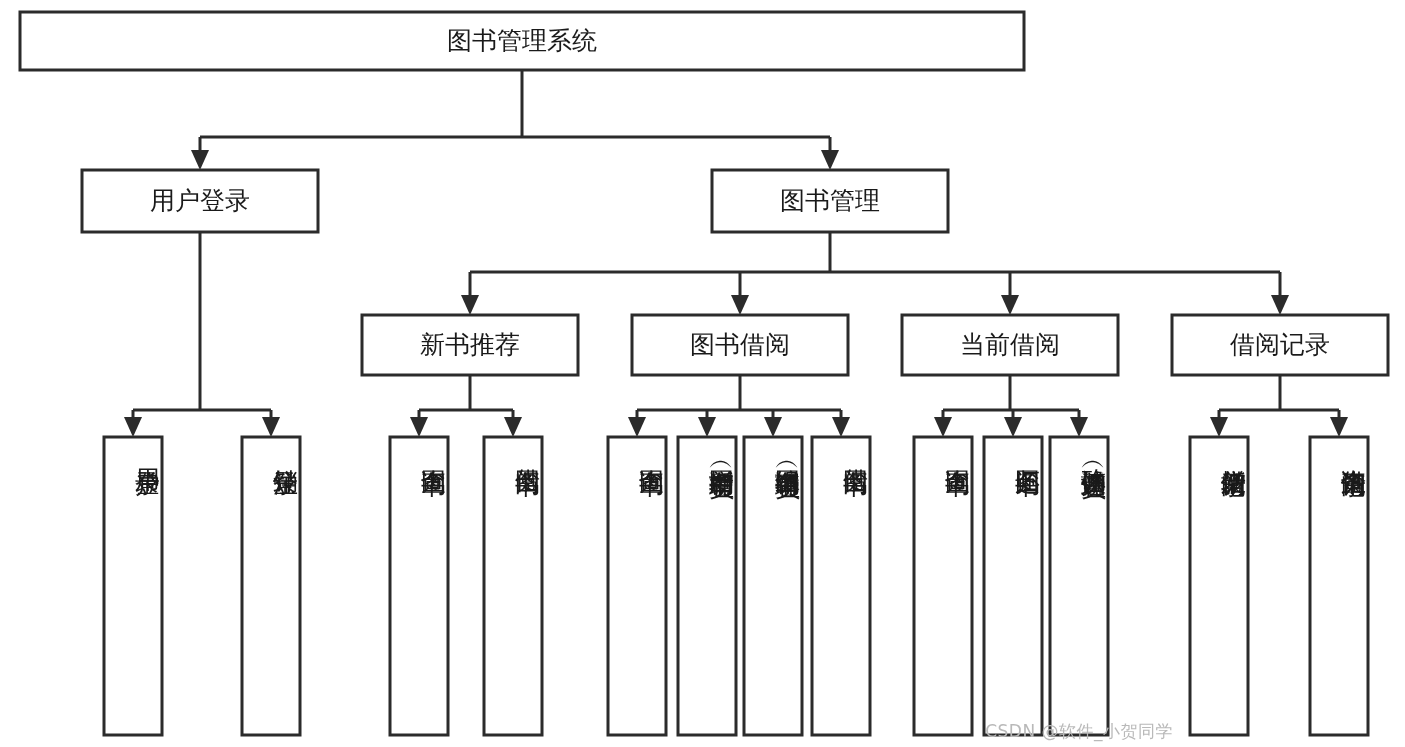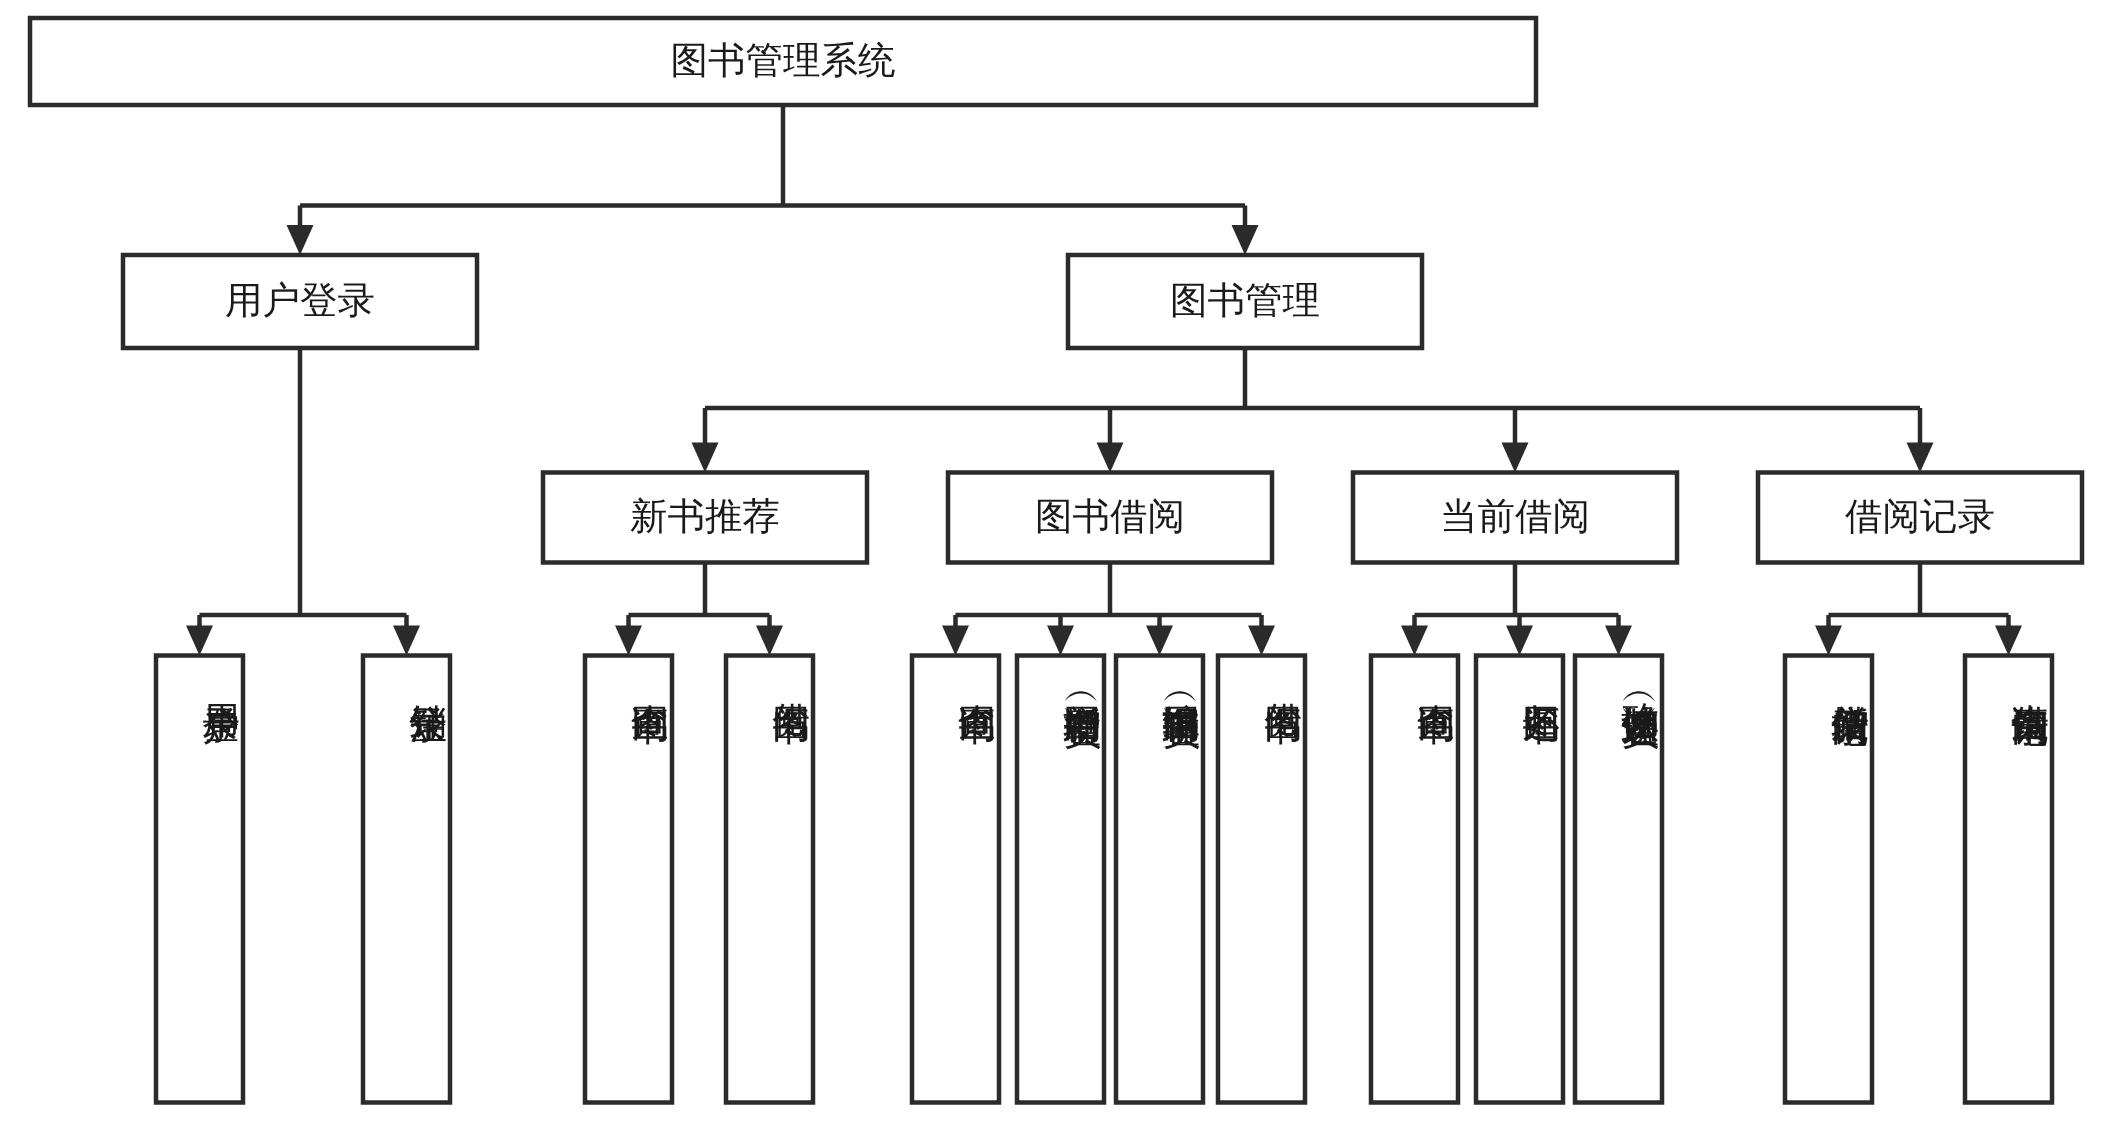--- a/index.html
+++ b/index.html
@@ -175,14 +175,15 @@
       <div class="node-label-v" style="left: 679px; top: 449px; width: 56px; height: 278px;">新增图书（管理员）</div>
       <div class="node-label-v" style="left: 745px; top: 449px; width: 56px; height: 278px;">编辑图书（管理员）</div>
       <div class="node-label-v" style="left: 813px; top: 449px; width: 56px; height: 278px;">借阅图书</div>
       <div class="node-label-v" style="left: 915px; top: 449px; width: 56px; height: 278px;">查询图书</div>
       <div class="node-label-v" style="left: 985px; top: 449px; width: 56px; height: 278px;">归还图书</div>
       <div class="node-label-v" style="left: 1051px; top: 449px; width: 56px; height: 278px;">确认归还（管理员）</div>
       <div class="node-label-v" style="left: 1191px; top: 449px; width: 56px; height: 278px;">新增借阅记录</div>
       <div class="node-label-v" style="left: 1311px; top: 449px; width: 56px; height: 278px;">查询借阅记录</div>
     </div>
 
+  <div class="watermark">CSDN @软件_小贺同学</div>
 
 </div>
 
 </body></html>

